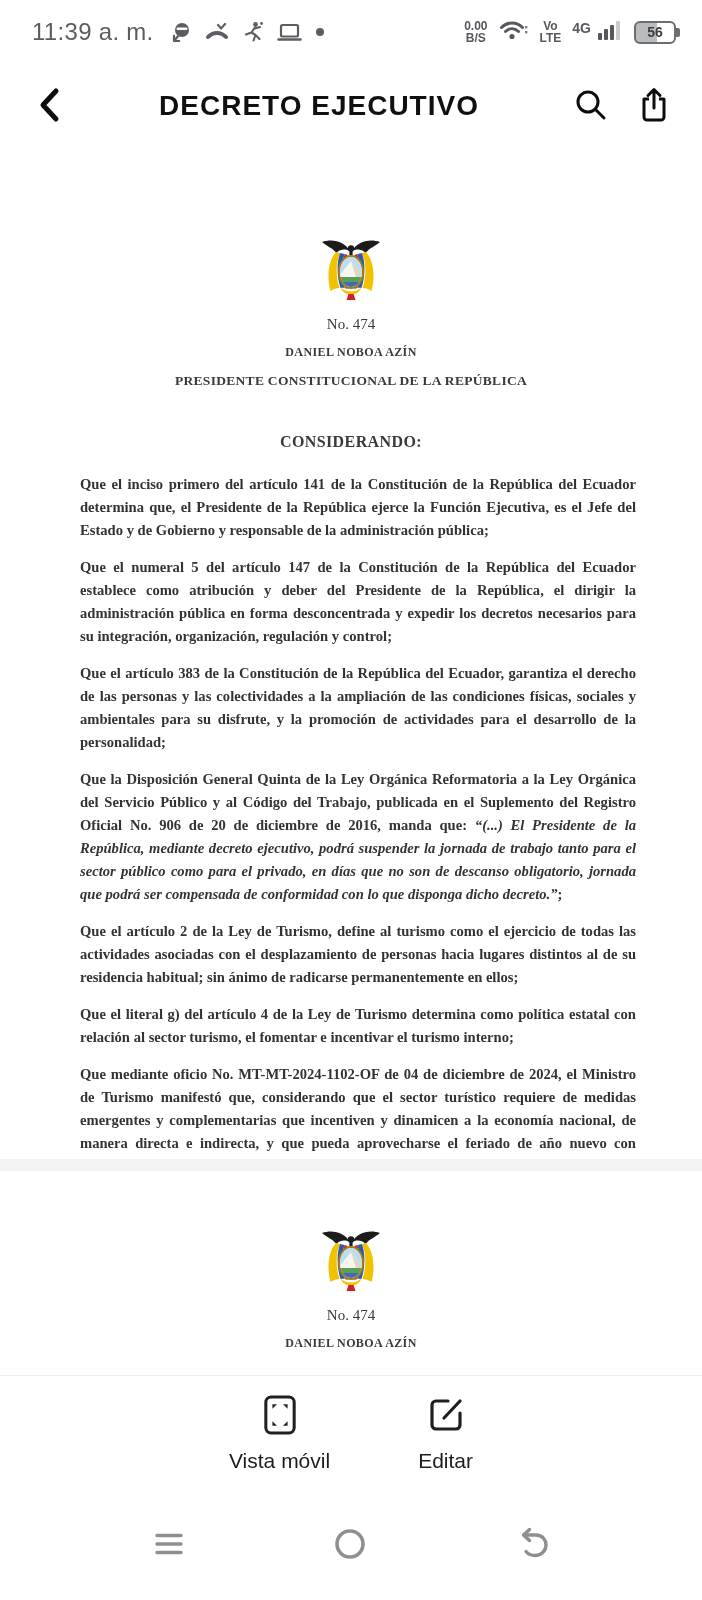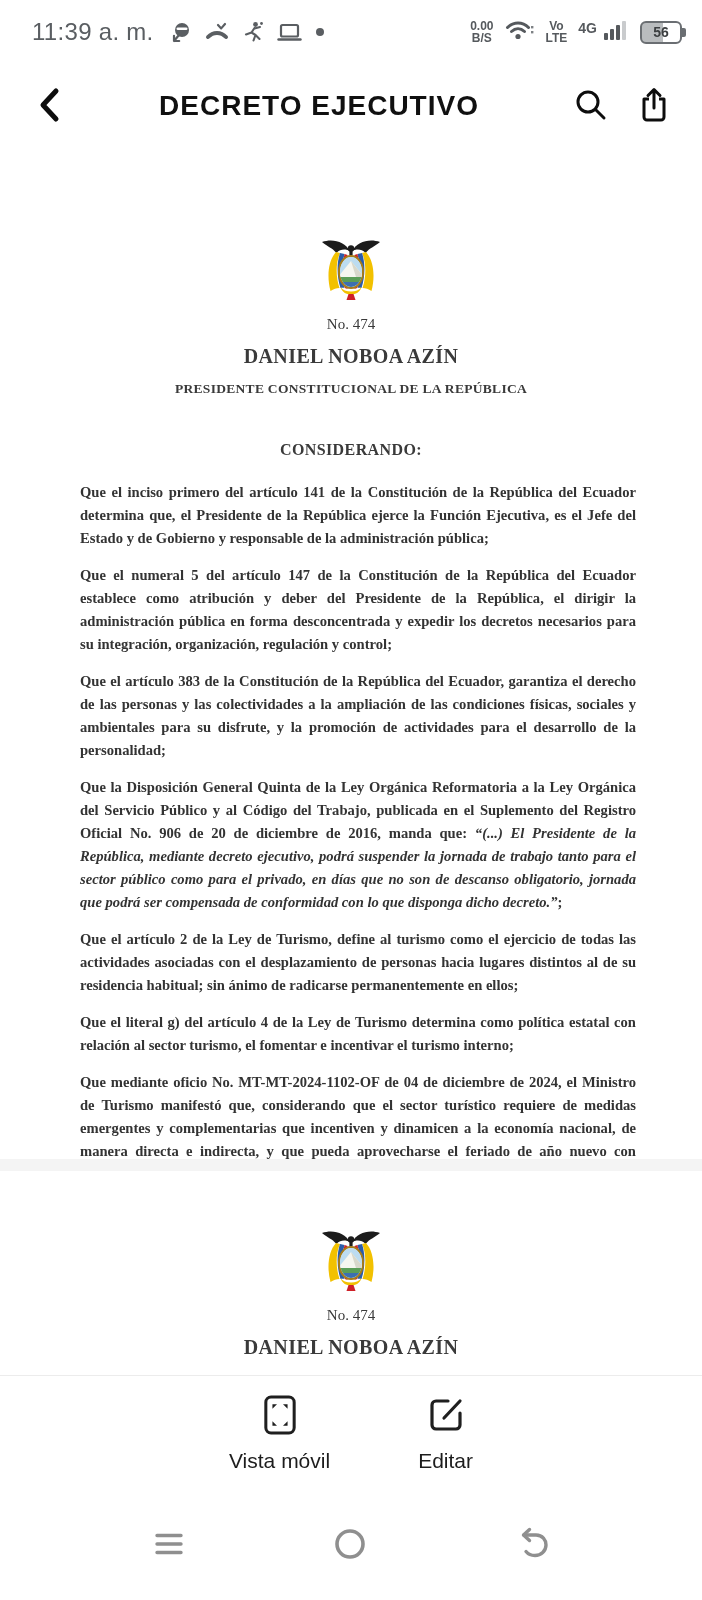--- a/index.html
+++ b/index.html
@@ -5,21 +5,21 @@
   * { margin:0; padding:0; box-sizing:border-box; }
   html,body { background:#fff; }
   body {
     width:702px; height:1600px; overflow:hidden; position:relative;
     font-family:"Liberation Sans", sans-serif; color:#222;
   }
 
   
   .status-bar {
     height:58px; display:flex; align-items:center;
-    padding:6px 20px 0 32px; color:#5a5e62;
+    padding:6px 26px 0 32px; color:#5a5e62;
   }
   .sb-time { font-size:24px; color:#5a5e62; letter-spacing:.3px; }
   .sb-left-icons { display:flex; align-items:center; gap:13px; margin-left:16px; }
   .sb-left-icons svg { display:block; }
   .sb-right { margin-left:auto; display:flex; align-items:center; gap:11px; }
   .sb-stack { display:flex; flex-direction:column; align-items:center; line-height:1.02; }
   .sb-stack .t { font-size:12px; font-weight:bold; color:#55595d; }
   .sb-4g { font-size:14px; font-weight:bold; color:#55595d; margin-right:-4px; margin-top:-8px; }
   .battery {
     position:relative; width:42px; height:23px; border:2px solid #6a6e72; border-radius:6px;
@@ -47,21 +47,21 @@
   .page-1 { height:1005px; overflow:hidden; }
   .page-2 { height:204px; overflow:hidden; }
   .page-break { height:12px; background:#f4f4f4; }
 
   .emblem { display:block; margin:0 auto; }
   .page-1 .emblem { margin-top:84px; }
   .page-2 .emblem { margin-top:58px; }
 
   .doc-center { text-align:center; font-family:"Liberation Serif", serif; color:#3a3a3a; }
   .decree-number { margin-top:2px; font-size:15px; font-weight:normal; }
-  .president-name { margin-top:12px; font-size:20px; font-weight:bold; letter-spacing:.4px; }
+  .president-name { margin-top:12px; font-size:12px; font-weight:bold; letter-spacing:.4px; }
   .president-title { margin-top:13px; font-size:13.5px; font-weight:bold; letter-spacing:.3px; }
   .section-heading { margin-top:44px; font-size:16px; font-weight:bold; letter-spacing:.4px; }
 
   .doc-body {
     padding:8px 66px 0 80px;
     font-family:"Liberation Serif", serif; font-size:14.6px; line-height:23px;
     color:#333; text-align:justify;font-weight:bold;
   }
   .doc-body p { margin-top:14px; }
   .doc-body em { font-style:italic; }

